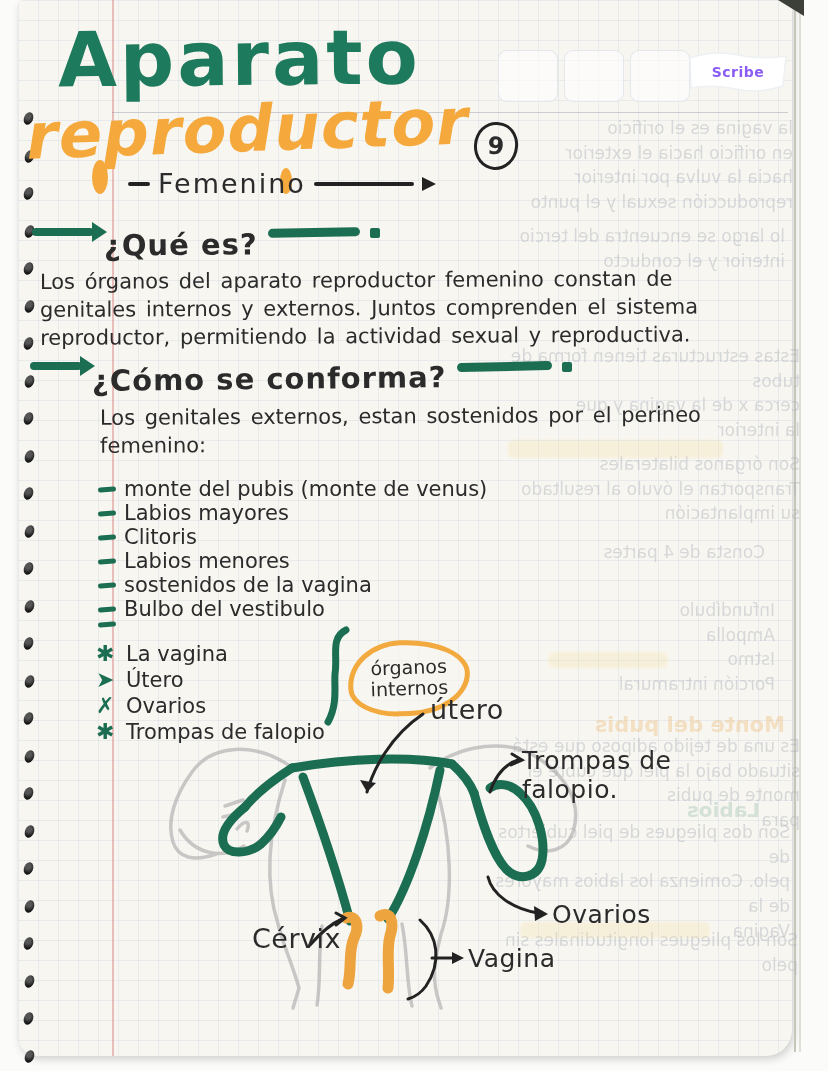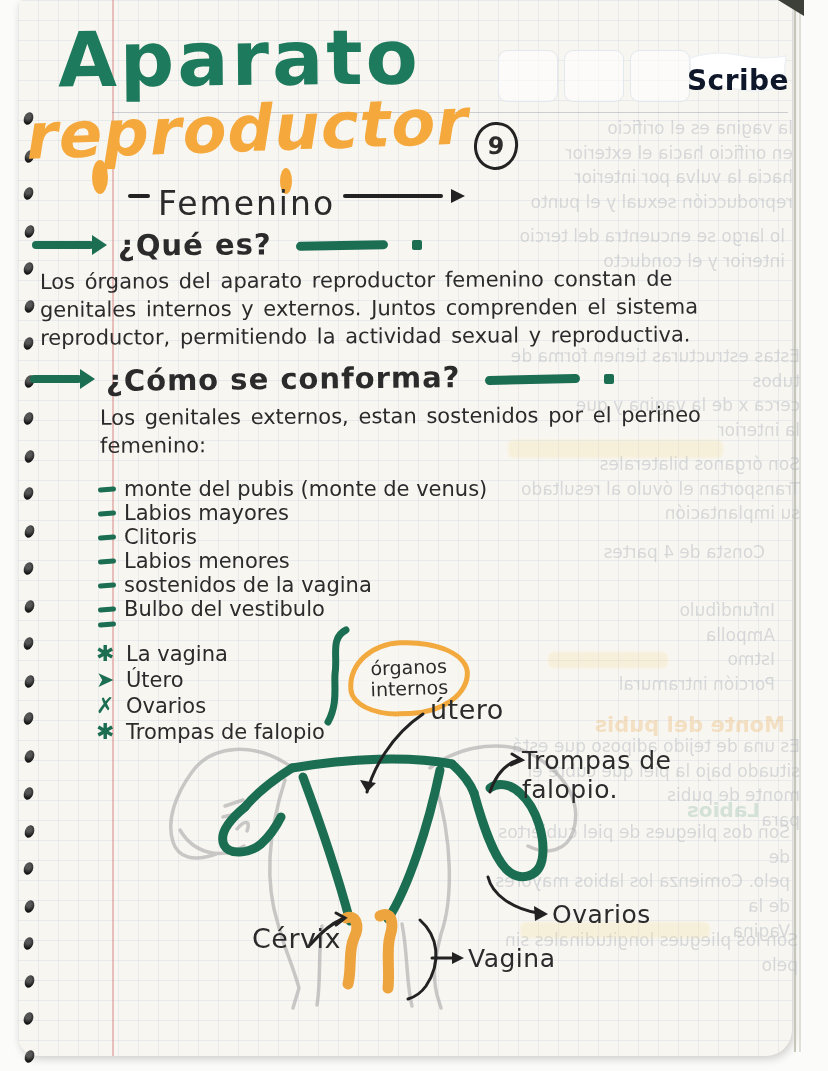--- a/index.html
+++ b/index.html
@@ -26,34 +26,34 @@
   .bleed.orange{color:#efc489;font-weight:bold;font-size:21px;}
   .bleed.green{color:#a9c8b9;font-weight:bold;font-size:20px;}
   .stain{position:absolute;background:#f4e2a6;opacity:.30;border-radius:6px;filter:blur(1px);}
   
   .title-main{position:absolute;left:58px;top:14px;font-size:76px;font-weight:900;color:#1e7a5c;
               letter-spacing:3px;transform:rotate(-.5deg);}
   .title-script{position:absolute;left:26px;top:92px;font-size:64px;font-weight:bold;font-style:italic;
                 color:#f5a93d;letter-spacing:1px;transform:rotate(-2deg);}
   .drip{position:absolute;background:#f5a93d;border-radius:50%;}
   .subtitle-row{position:absolute;left:128px;top:168px;display:flex;align-items:center;gap:8px;}
-  .subtitle-row .txt{font-size:33px;letter-spacing:2px;margin-top:16px;}
+  .subtitle-row .txt{font-size:27px;letter-spacing:2px;}
   .sdash{height:4px;background:#222;border-radius:2px;}
   .sarrow{width:0;height:0;border-left:14px solid #222;border-top:7px solid transparent;border-bottom:7px solid transparent;}
   .badge{position:absolute;left:474px;top:122px;width:38px;height:42px;border:3px solid #222;
          border-radius:50% 48% 52% 50%;display:flex;align-items:center;justify-content:center;
          font-size:24px;font-weight:bold;transform:rotate(4deg);}
   
   .ghost-sq{position:absolute;top:50px;width:58px;height:50px;border:1px solid #e2e8ec;
             border-radius:9px;background:rgba(255,255,255,.55);}
   .scribe{position:absolute;left:686px;top:48px;width:104px;height:48px;}
-  .scribe-label{position:absolute;left:0;top:8px;width:104px;height:48px;display:flex;align-items:center;
-                justify-content:center;color:#0f172a;font-weight:bold;font-size:28px;letter-spacing:.5px;}
-  
-  .qhead{position:absolute;display:flex;align-items:center;gap:24px;}
+  .scribe-label{position:absolute;left:0;top:0;width:104px;height:48px;display:flex;align-items:center;
+                justify-content:center;color:#8b5cf6;font-weight:bold;font-size:14px;letter-spacing:.5px;}
+  
+  .qhead{position:absolute;display:flex;gap:10px;}
   .qtext{font-size:29px;font-weight:bold;letter-spacing:1px;transform:rotate(-.6deg);}
   .garrow{position:relative;height:8px;background:#1c6e53;border-radius:4px;}
   .garrow::after{content:"";position:absolute;right:-13px;top:-6px;width:0;height:0;
                  border-left:15px solid #1c6e53;border-top:10px solid transparent;border-bottom:10px solid transparent;}
   .gline{height:9px;background:#1c6e53;border-radius:5px;transform:rotate(-1.2deg);}
   .gdot{width:10px;height:10px;background:#1c6e53;border-radius:2px;}
   
   .para{position:absolute;font-size:21px;line-height:28px;word-spacing:3px;transform:rotate(-.3deg);}
   .hand-list{position:absolute;list-style:none;margin:12px;padding:0;font-size:21px;}
   .hand-list li{display:flex;align-items:center;gap:8px;line-height:22px;margin-bottom:2px;}

